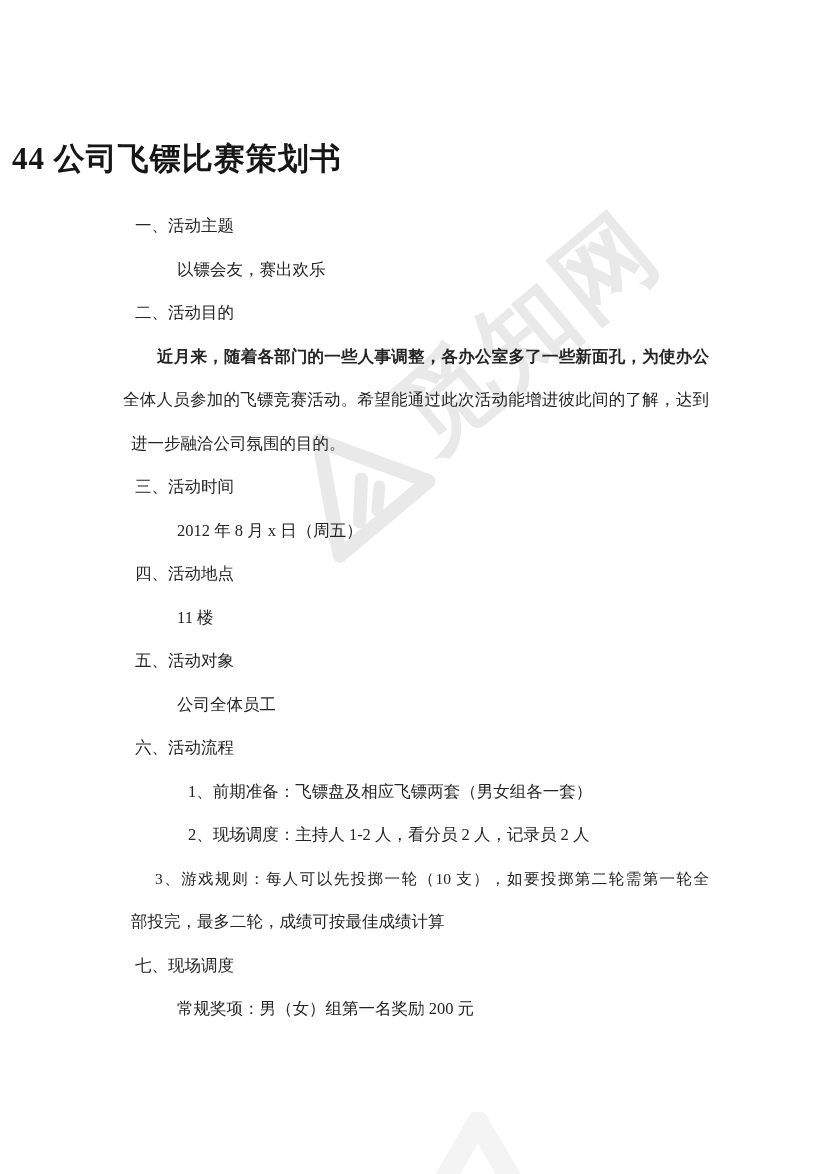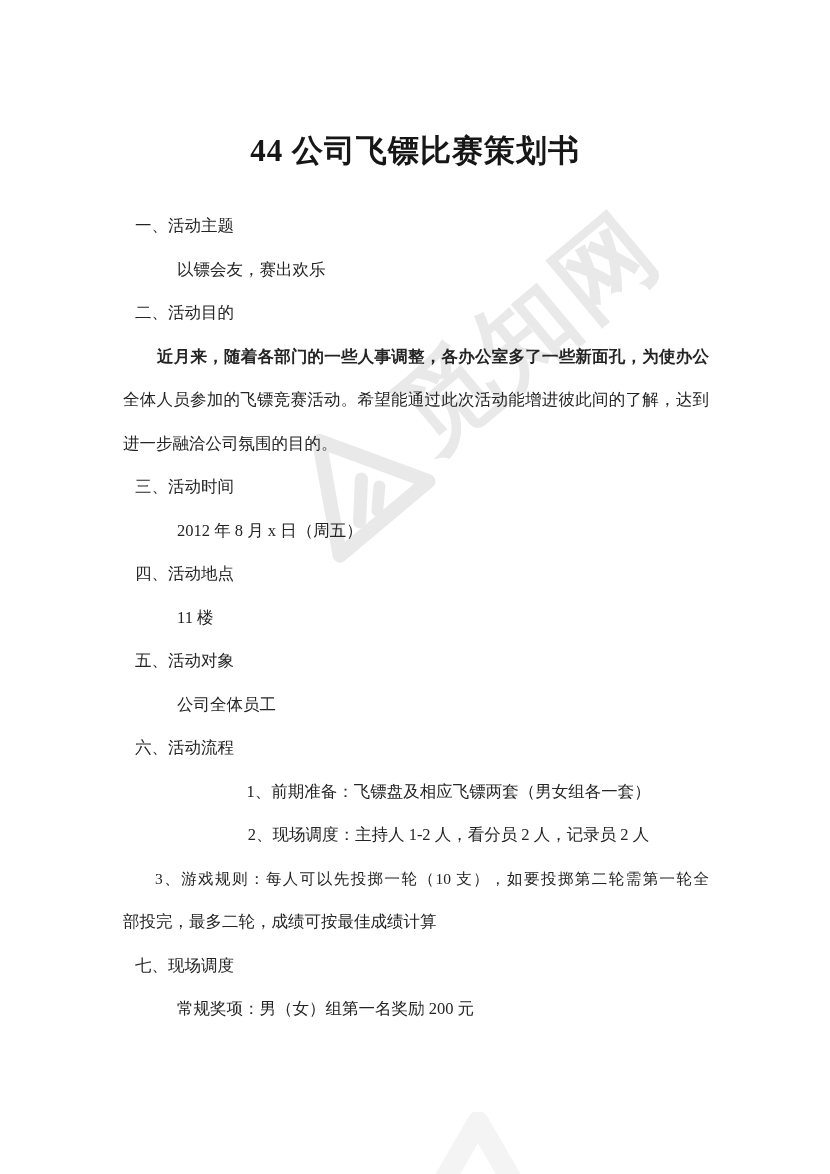--- a/index.html
+++ b/index.html
@@ -34,22 +34,22 @@
     position:absolute;
     left:380px;top:1112px;
     color:var(--wm-bottom-color,#f4f4f4);
     pointer-events:none;
     user-select:none;
   }
   
   .doc-title{
     position:absolute;
     top:126px;left:0;right:0;
-    margin:4px;
-    text-align:center;
+    margin:12px;
+    text-align:left;
     font-size:31px;
     font-weight:bold;
     letter-spacing:1px;
     color:#161616;
   }
   .doc-body{
     position:absolute;
     top:204px;left:123px;
     width:586px;
     font-size:16.5px;
@@ -57,29 +57,29 @@
   .ln{
     height:43.5px;
     max-height:43.5px;
     line-height:43.5px;
     overflow:hidden;
     white-space:nowrap;
     color:#242424;
   }
   .ln.h{margin-left:12px;}
   .ln.ind{margin-left:54px;}
-  .ln.li{margin-left:65px;text-align:center;}
+  .ln.li{margin-left:65px;}
   .ln.pfirst,.ln.pfull,.ln.lifull{
     white-space:normal;
     text-align:justify;
     text-align-last:justify;
   }
   .ln.pfirst{text-indent:34px;font-weight:bold;}
   .ln.lifull{margin-left:32px;font-size:15.5px;}
-  .ln.plast{margin-left:0;}
+  .ln.plast{margin-left:8px;}
 </style>
 </head>
 <body>
 
 <div class="page" style="background: rgb(255, 255, 255);">
 
   <div class="wm-main">
     <svg class="wm-logo" width="132" height="118" viewBox="0 0 100 90" fill="none" stroke="currentColor" stroke-linejoin="round" stroke-linecap="round">
       <path d="M50 7 L94 84 L6 84 Z" stroke-width="11"></path>
       <path d="M34 74 L56 50" stroke-width="10"></path>

